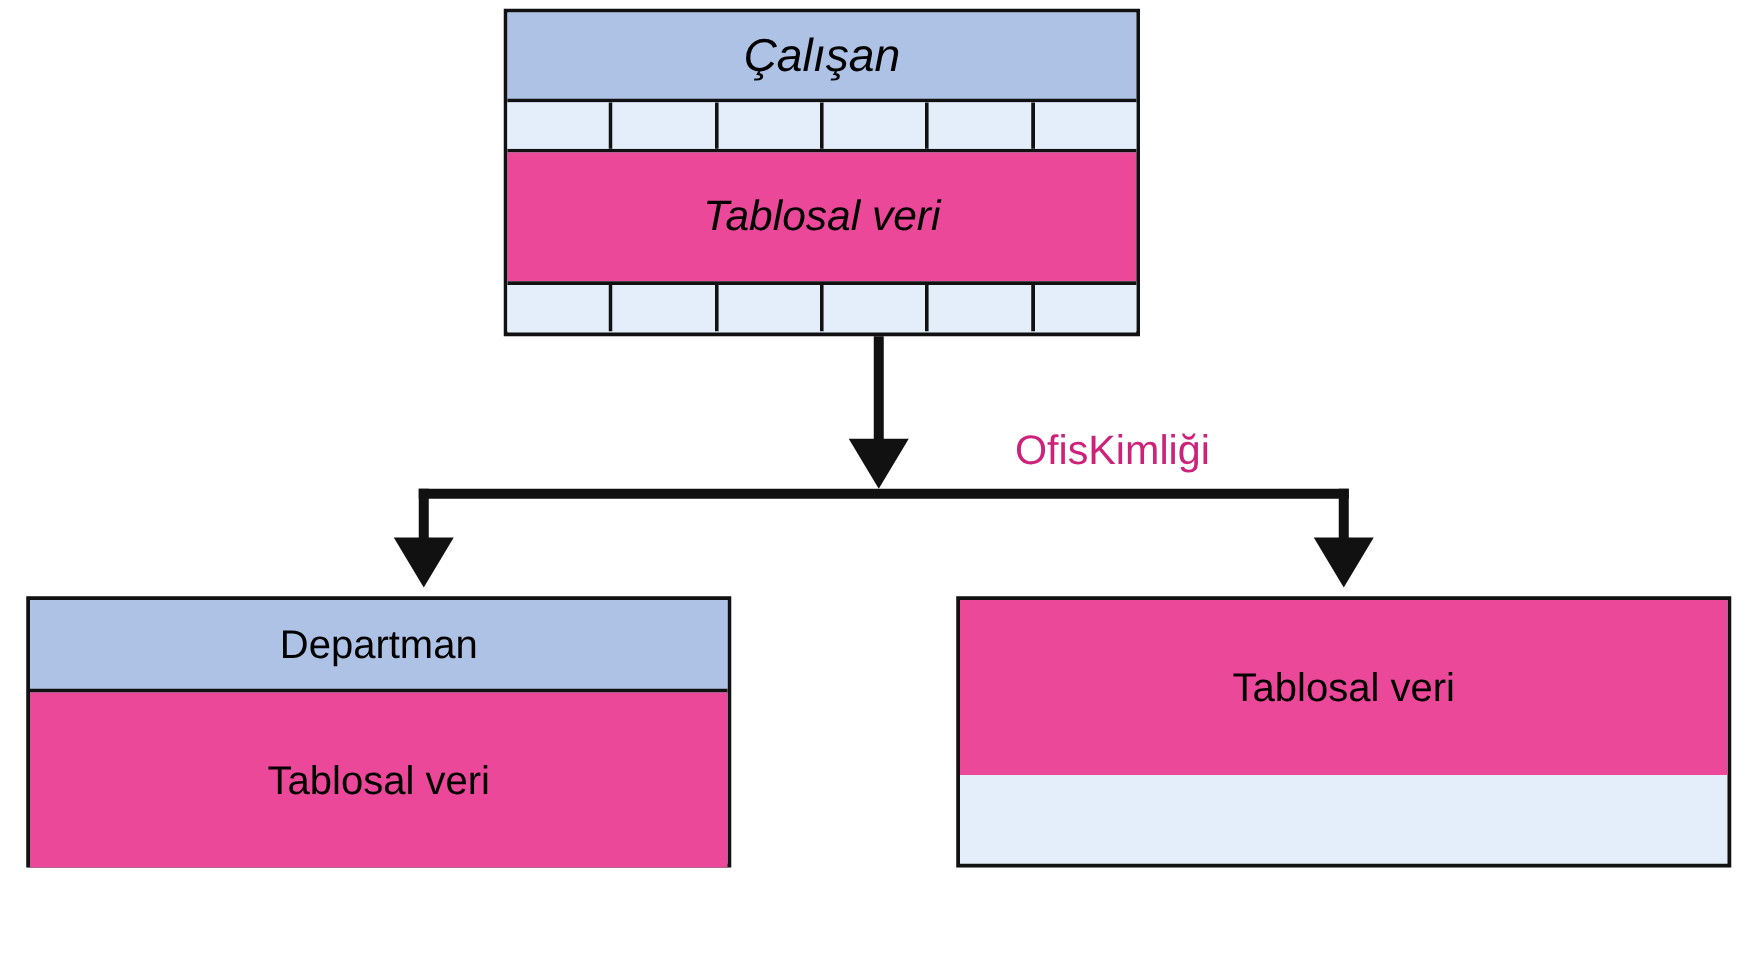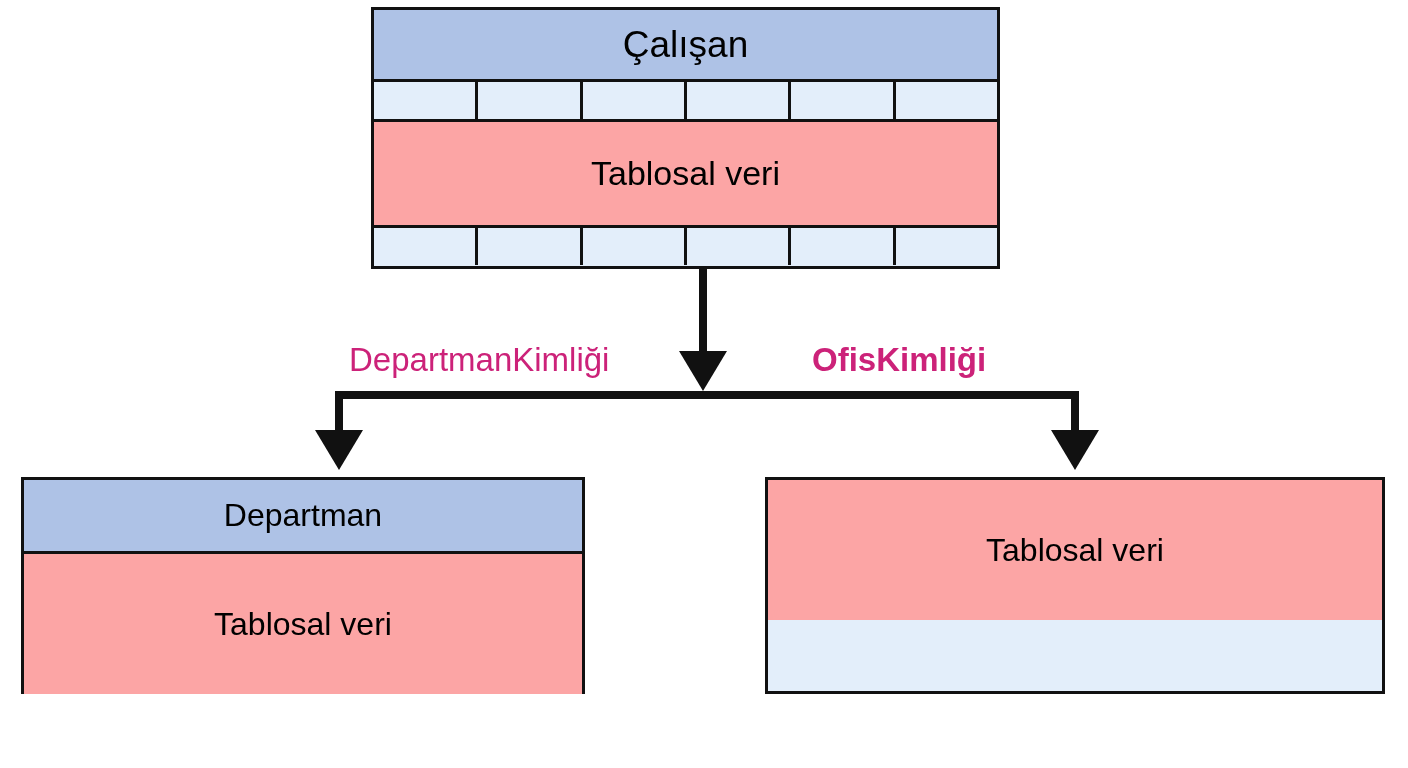--- a/index.html
+++ b/index.html
@@ -34,21 +34,21 @@
     border-bottom: 3px solid #111111;
     display: flex;
     align-items: center;
     justify-content: center;
     color: #000000;
     font-weight: 400;
   }
   .entity-body {
     box-sizing: border-box;
     width: 100%;
-    background: #fca5a5;
+    background: #ec4899;
     display: flex;
     align-items: center;
     justify-content: center;
     color: #000000;
     font-weight: 400;
   }
   .cell-strip {
     box-sizing: border-box;
     width: 100%;
     display: flex;
@@ -65,24 +65,25 @@
   }
   .strip-top {
     border-bottom: 3px solid #111111;
   }
   .strip-bottom {
     border-top: 3px solid #111111;
   }
 
   
   #entity-calisan {
-    left: 371px;
+    left: 403px;
     top: 7px;
-    width: 629px;
+    width: 509px;
     height: 262px;
+    font-style: italic;
   }
   #entity-calisan .entity-header {
     height: 72px;
     font-size: 37px;
   }
   #entity-calisan .cell-strip { height: 40px; }
   #entity-calisan .entity-body {
     height: 103px;
     font-size: 34px;
   }
@@ -171,21 +172,20 @@
     font-size: 33px;
     white-space: nowrap;
   }
   #label-departman-kimligi {
     left: 349px;
     top: 341px;
   }
   #label-ofis-kimligi {
     left: 812px;
     top: 341px;
-    font-weight: bold;
   }
 </style>
 </head>
 <body>
 
 <div id="canvas">
 
   <div class="entity" id="entity-calisan">
     <div class="entity-header">Çalışan</div>
 
@@ -213,21 +213,20 @@
   <div class="line" id="stem-vertical"></div>
   <div class="arrowhead-down" id="arrow-to-junction"></div>
 
   <div class="line" id="bar-horizontal"></div>
   <div class="line" id="leg-left"></div>
   <div class="line" id="leg-right"></div>
 
   <div class="arrowhead-down" id="arrow-to-departman"></div>
   <div class="arrowhead-down" id="arrow-to-konum"></div>
 
-  <div class="rel-label" id="label-departman-kimligi">DepartmanKimliği</div>
 
   <div class="rel-label" id="label-ofis-kimligi">OfisKimliği</div>
 
   <div class="entity entity-bottom" id="entity-departman">
     <div class="entity-header">Departman</div>
     <div class="entity-body">Tablosal veri</div>
   </div>
 
   <div class="entity entity-bottom" id="entity-konum">
     <div class="entity-body">Tablosal veri</div>

